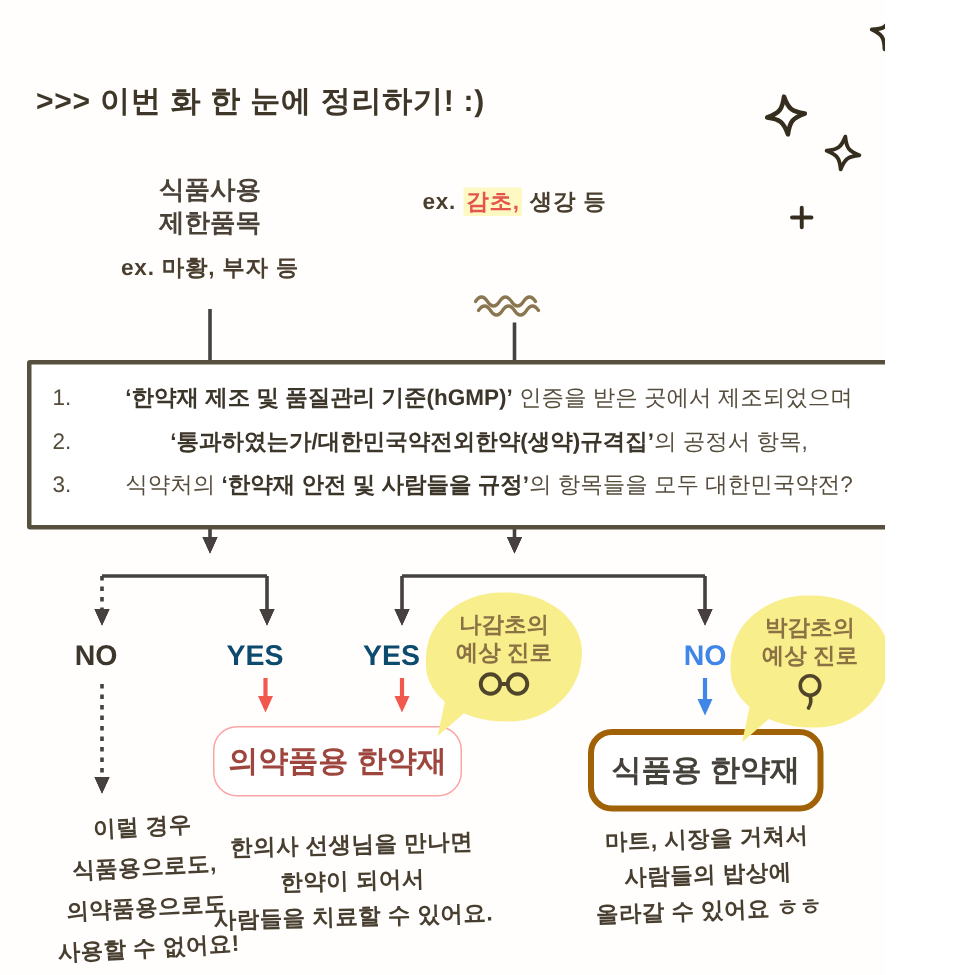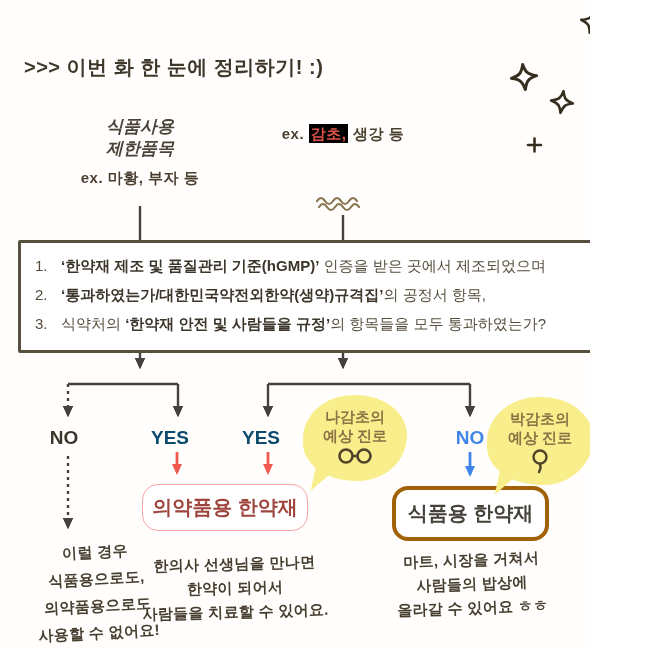--- a/index.html
+++ b/index.html
@@ -2,29 +2,29 @@
 <html><head>
 <meta charset="utf-8">
 <style>
   html,body{margin:0;padding:0;background:#fff;}
   #stage{position:relative;width:590px;height:650px;background:#fffefd;overflow:hidden;
          font-family:"Liberation Sans","DejaVu Sans",sans-serif;color:#453D30;}
   #art{position:absolute;left:0;top:0;z-index:1;}
   .abs{position:absolute;}
   .title{left:24px;top:54px;font-size:20px;font-weight:700;letter-spacing:.5px;color:#3E3628;z-index:2;}
   .cat{width:170px;text-align:center;z-index:2;}
-  .cat-title{font-size:17px;line-height:22px;font-weight:700;color:#4A4238;font-style:italic;}
+  .cat-title{font-size:17px;line-height:22px;font-weight:700;color:#4A4238;}
   .cat-ex{margin-top:9px;font-size:15px;font-weight:700;color:#4A3F2F;letter-spacing:.5px;}
-  .hl{background:#000000;color:#E4554C;padding:1px 2px;}
+  .hl{background:#fef9c3;color:#E4554C;padding:1px 2px;}
   .squiggle{left:316px;top:196px;z-index:2;}
   .criteria{left:18px;top:240px;width:608px;height:99px;border:3px solid #57503F;border-radius:2px;
             background:#fff;z-index:2;padding-top:8px;box-sizing:content-box;}
   .crow{display:flex;align-items:baseline;line-height:29px;font-size:15px;color:#554C3C;}
   .cnum{width:26px;margin-left:14px;flex:none;text-align:left;}
-  .ctext{flex:1;text-align:left;padding-right:38px;}
+  .ctext{flex:1;text-align:center;padding-right:38px;}
   .ctext .b{font-weight:700;color:#3C352A;}
   .flabel{z-index:3;font-size:19px;font-weight:700;text-align:center;width:60px;}
   .lab-dark{color:#3C362C;}
   .lab-red{color:#0c4a6e;}
   .lab-blue{color:#3F86E8;}
   .bubble{background:#F9EE8C;z-index:4;text-align:center;
           border-radius:50% 50% 48% 52% / 52% 48% 55% 45%;}
   .bubble .tail{position:absolute;bottom:-12px;left:10px;width:0;height:0;
                 border-top:24px solid #F9EE8C;border-right:18px solid transparent;transform:rotate(12deg);}
   .bubble .btext{position:relative;padding-top:12px;font-size:15px;line-height:19px;font-weight:700;color:#8A7244;}
@@ -110,30 +110,30 @@
     <div class="crow">
       <span class="cnum">1.</span>
       <span class="ctext"><span class="b">‘한약재 제조 및 품질관리 기준(hGMP)’</span><span> 인증을 받은 곳에서 제조되었으며</span></span>
     </div>
     <div class="crow">
       <span class="cnum">2.</span>
       <span class="ctext"><span class="b">‘통과하였는가/대한민국약전외한약(생약)규격집’</span><span>의 공정서 항목,</span></span>
     </div>
     <div class="crow">
       <span class="cnum">3.</span>
-      <span class="ctext"><span>식약처의 </span><span class="b">‘한약재 안전 및 사람들을 규정’</span><span>의 항목들을 모두 통과하였는가?</span></span>
+      <span class="ctext"><span>식약처의 </span><span class="b">‘한약재 안전 및 사람들을 규정’</span><span>의 항목들을 모두 대한민국약전?</span></span>
     </div>
   </div>
 
   <div class="abs flabel lab-dark" style="left:34px;top:427px;">NO</div>
   <div class="abs flabel lab-red" style="left:140px;top:427px;">YES</div>
   <div class="abs flabel lab-red" style="left:231px;top:427px;">YES</div>
   <div class="abs flabel lab-blue" style="left:440px;top:427px;">NO</div>
 
-  <div class="abs bubble" style="left:303px;top:395px;width:104px;height:86px;">
+  <div class="abs bubble" style="left:284px;top:395px;width:104px;height:86px;">
     <div class="tail"></div>
     <div class="btext">나감초의<br>예상 진로</div>
     <svg width="40" height="18" viewBox="0 0 40 18">
       <g stroke="#50452B" stroke-width="2.6" fill="none">
         <circle cx="11" cy="9" r="6.5"></circle>
           <circle cx="29" cy="9" r="6.5"></circle>
           <path d="M17.5 9h5"></path>
       </g>
     </svg>
   </div>

